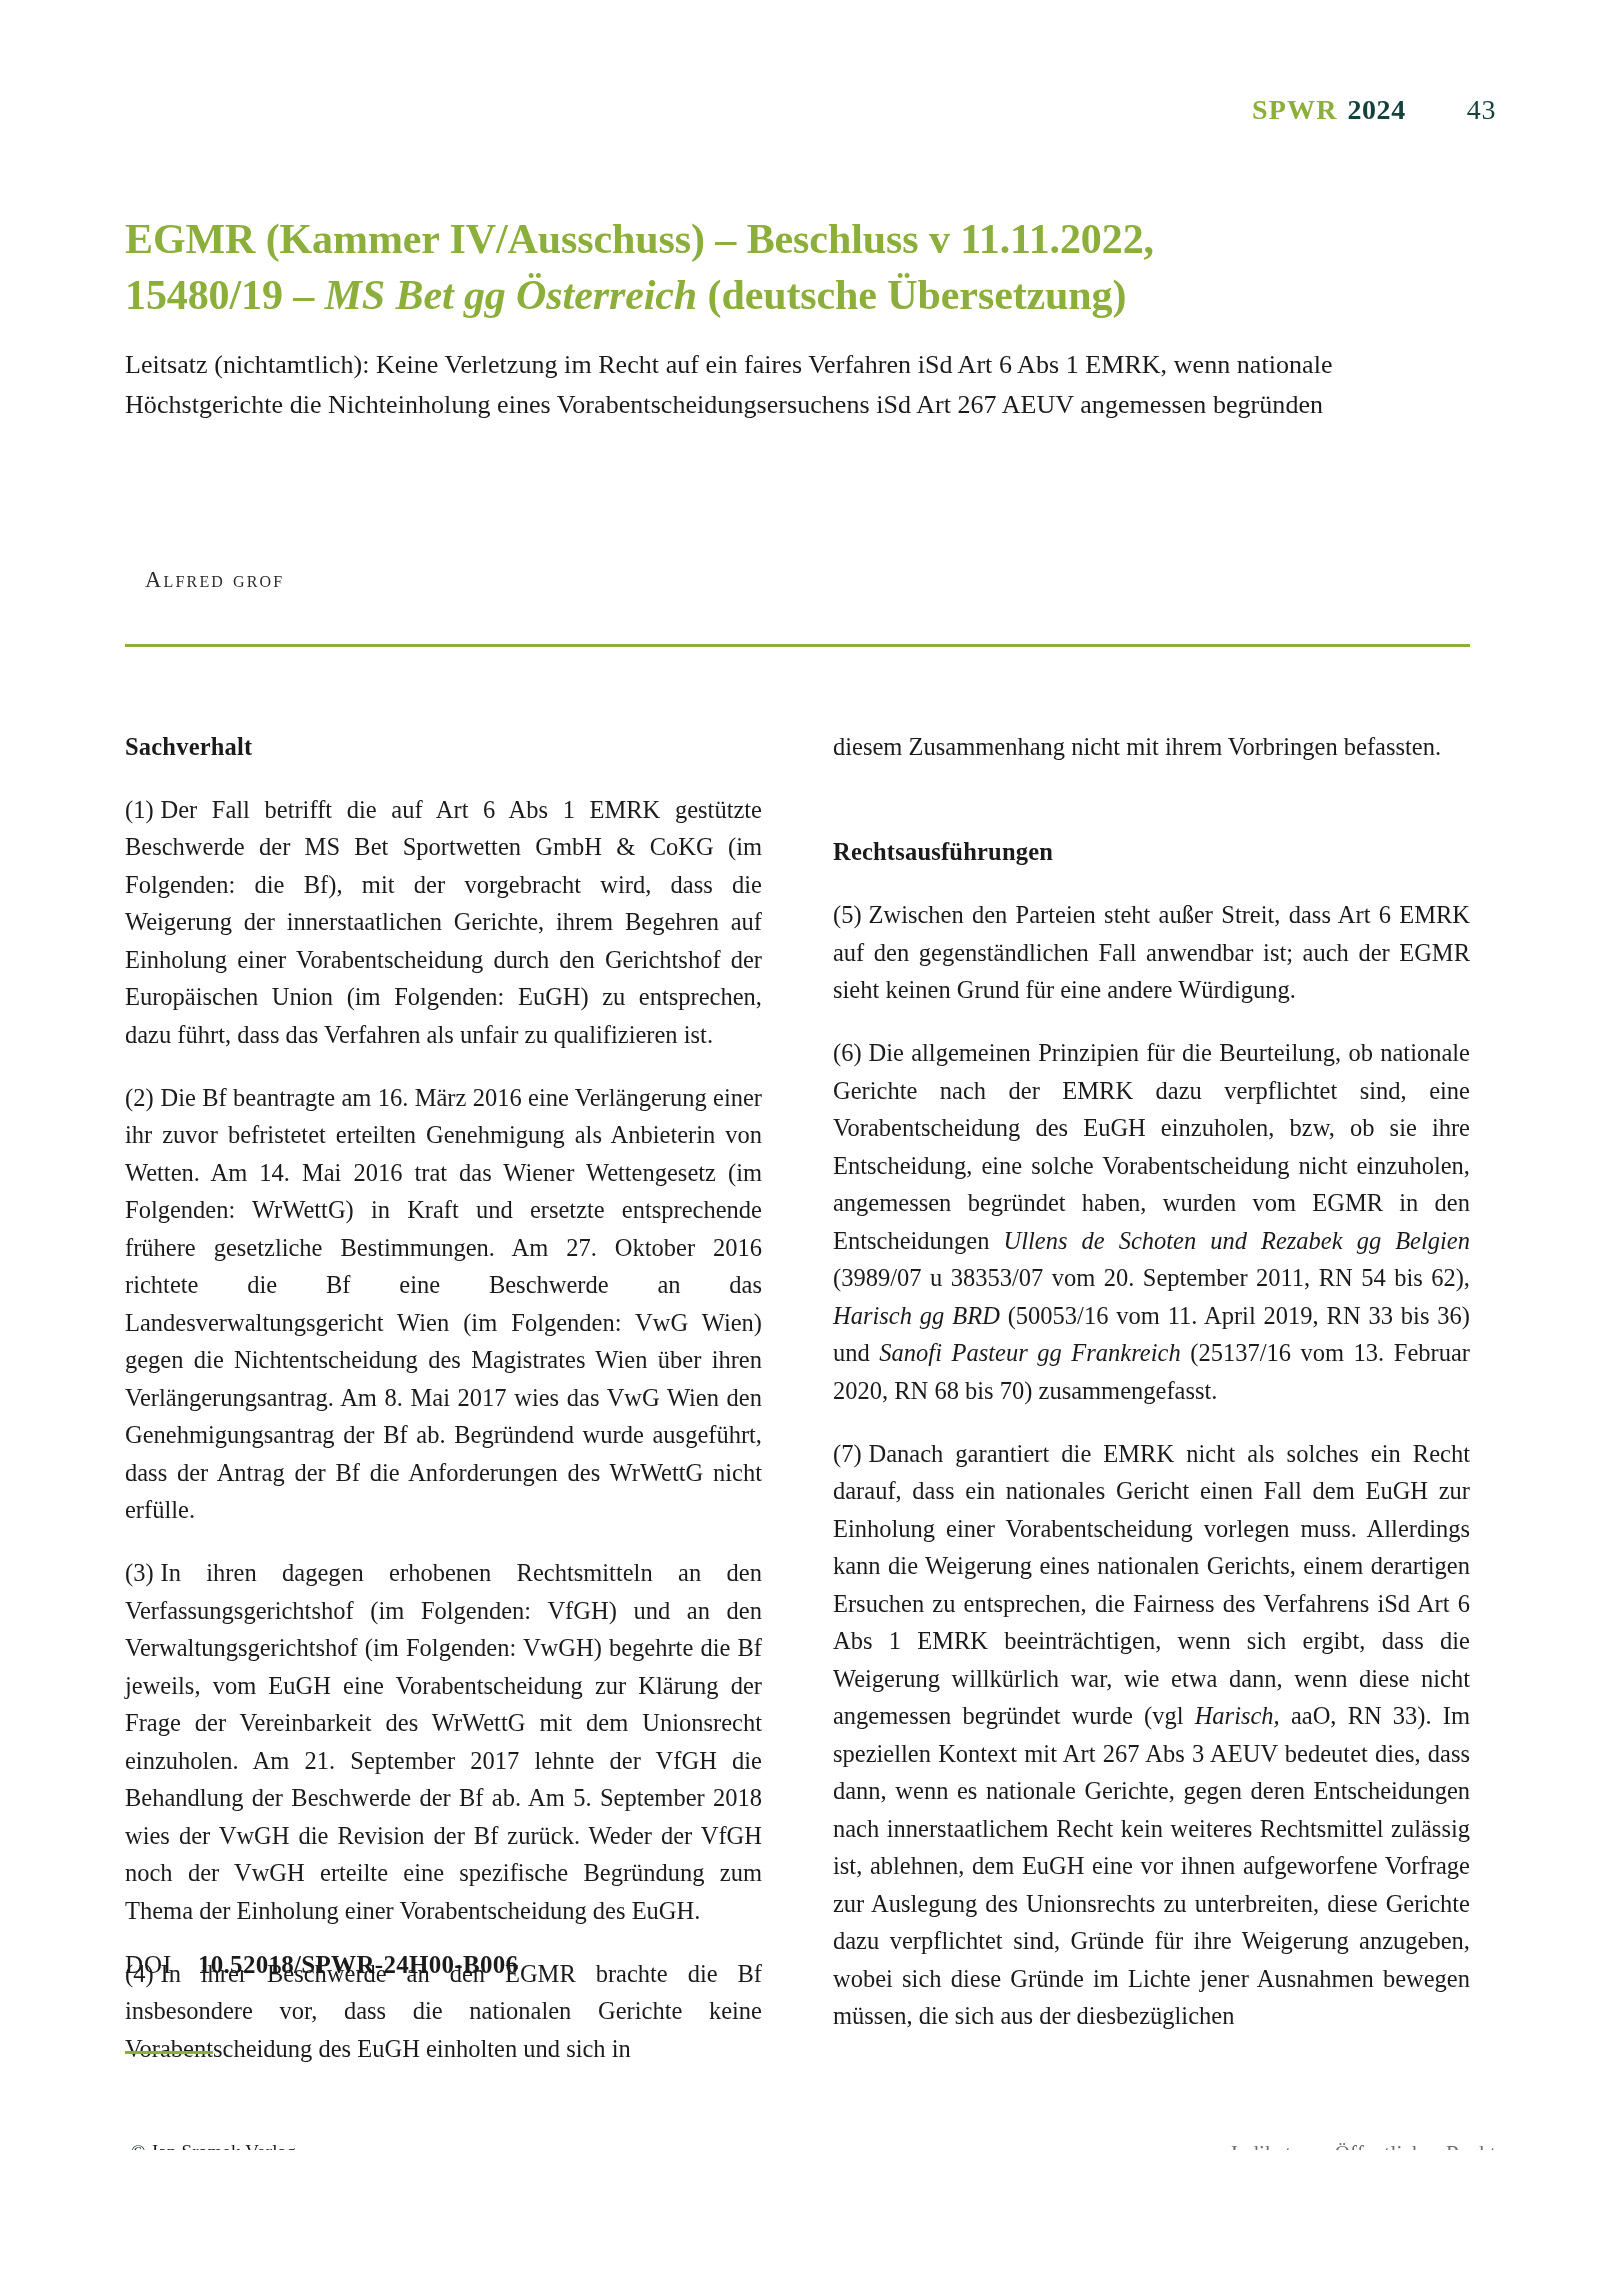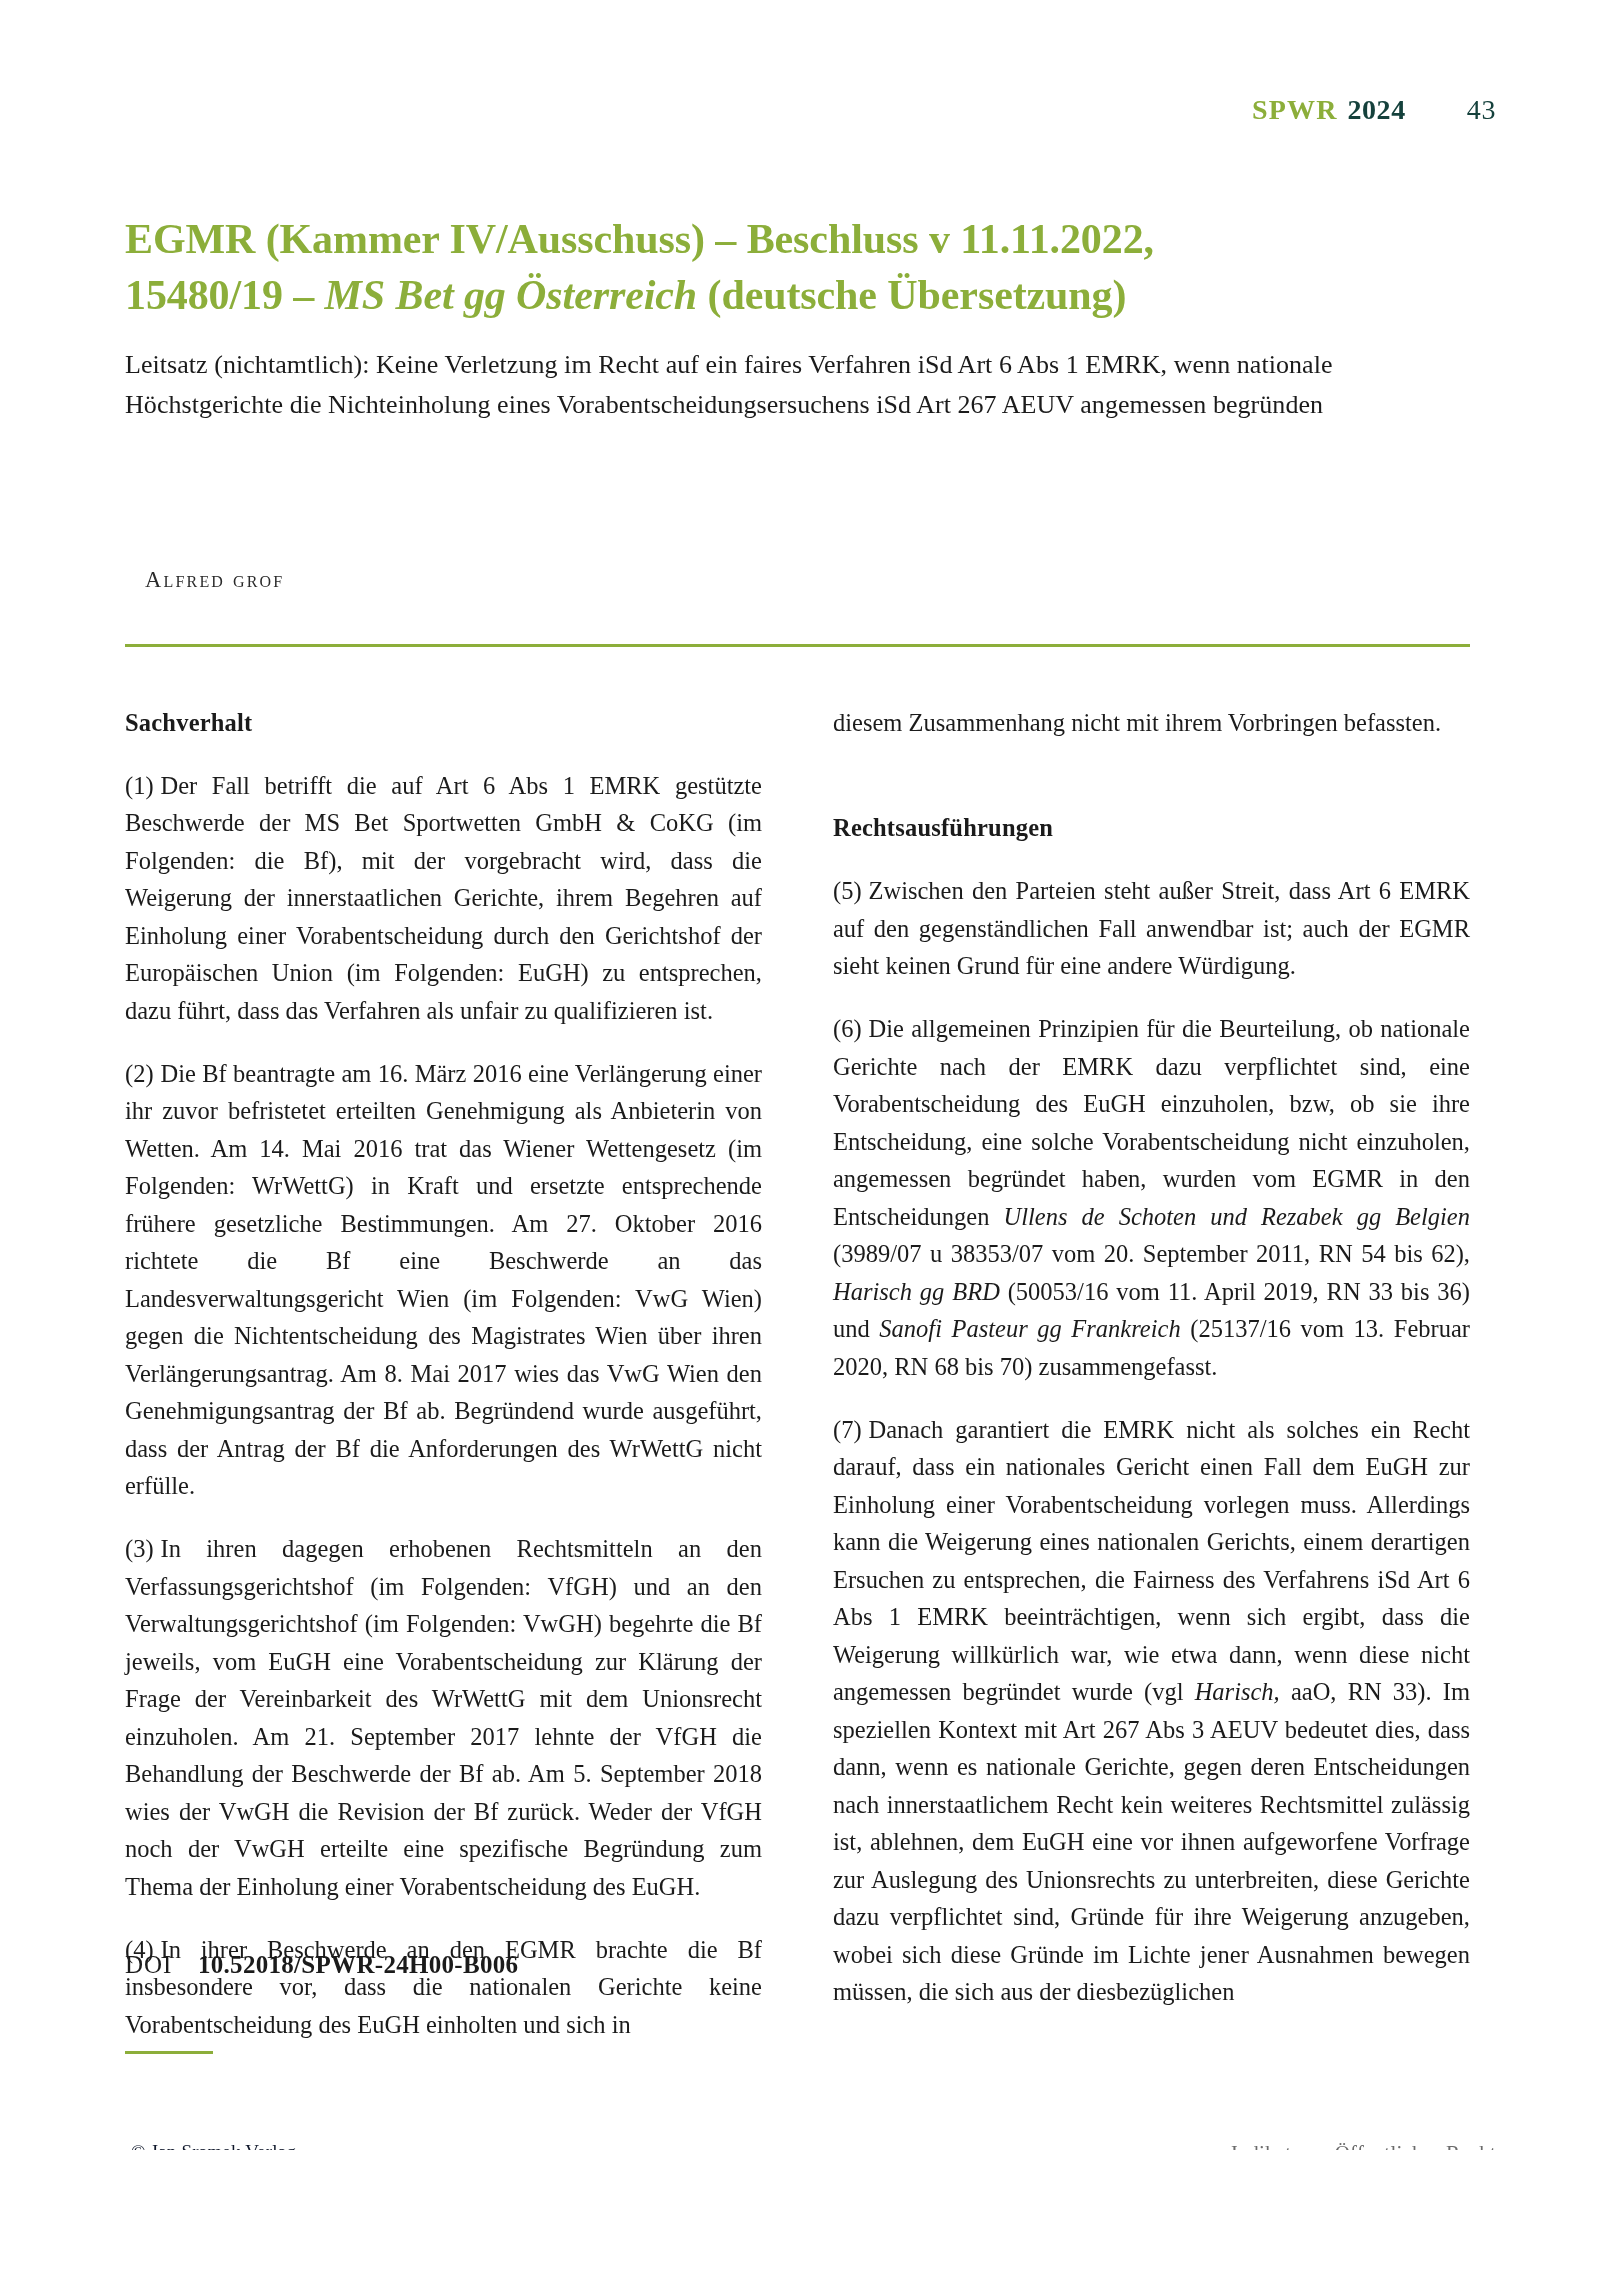--- a/index.html
+++ b/index.html
@@ -96,21 +96,21 @@
     top: 644px;
     left: 125px;
     width: 1345px;
     height: 2.9px;
     background: #8cae3a;
   }
 
   
   .col {
     position: absolute;
-    top: 704px;
+    top: 728px;
     width: 637px;
     font-size: 24.5px;
     line-height: 1.53;
     text-align: justify;
     text-justify: inter-word;
     hyphens: manual;
     color: #1b1b1b;
   }
   .col-left  { left: 125px; }
   .col-right { left: 833px; }

